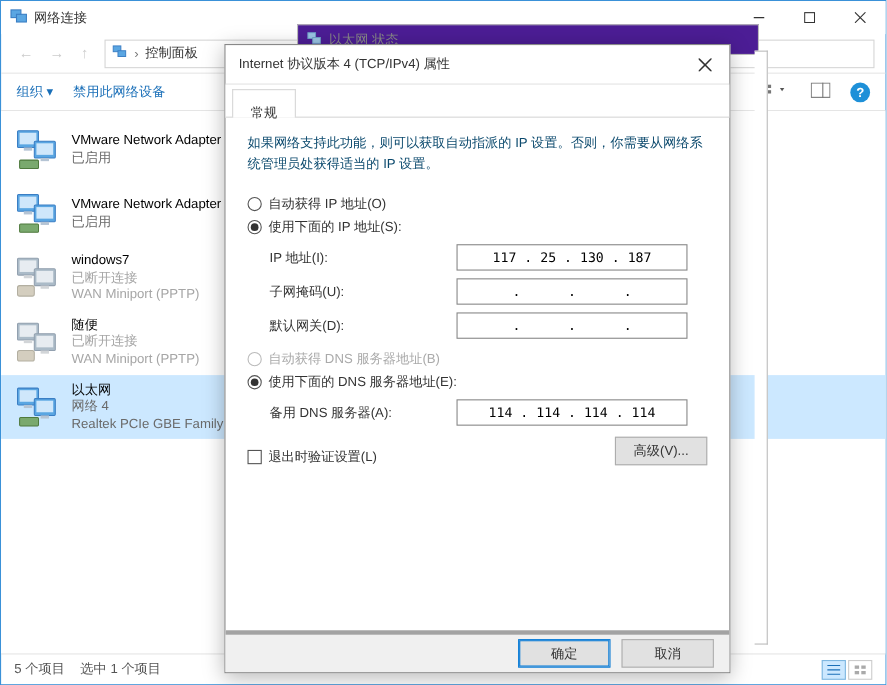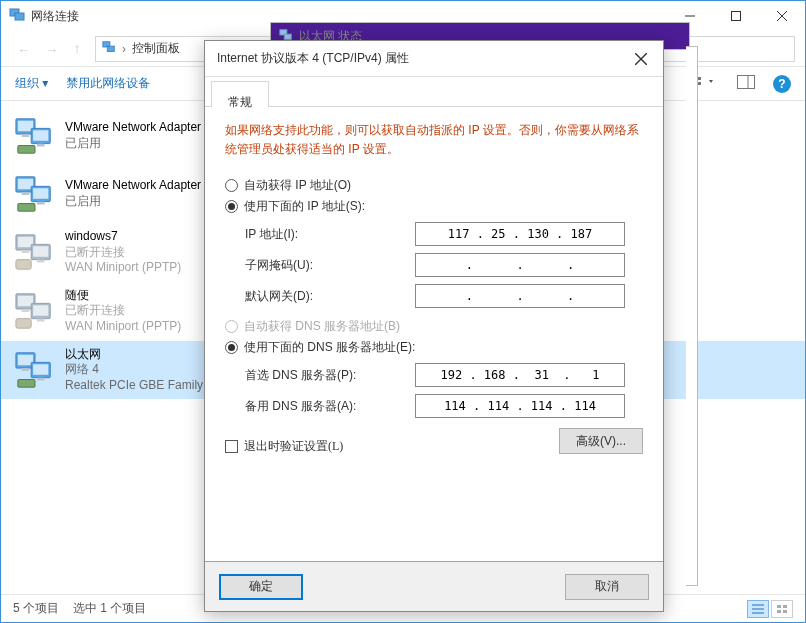--- a/index.html
+++ b/index.html
@@ -104,21 +104,21 @@
   .dlg-close svg { width:12px;height:12px; }
   .tabbar {
     height:30px; display:flex; align-items:flex-end; padding:0 6px; background:#fff;
     border-bottom:1px solid #d6d6d6;
   }
   .tab {
     height:26px; padding:12px 16px 0 16px; border:1px solid #d6d6d6; border-bottom:none;
     background:#fff; font-size:12px; color:#333; position:relative; top:1px;
   }
   .dlg-body { flex:1; padding:14px 20px 10px 20px; overflow:hidden; }
-  .dlg-desc { color:#c2410c; line-height:1.6; font-size:12px; margin-bottom:18px; }
+  .dlg-desc { color:#0c4a6e; line-height:1.6; font-size:12px; margin-bottom:18px; }
   .radio-row { display:flex; align-items:center; gap:6px; margin:4px 0; color:#333; }
   .radio-row.disabled { color:#aaa; }
   .radio-dot {
     width:13px; height:13px; border:1px solid #555; border-radius:50%;
     display:flex; align-items:center; justify-content:center; flex-shrink:0; background:#fff;
   }
   .radio-row.disabled .radio-dot { border-color:#bbb; }
   .radio-dot .inner { width:7px;height:7px;border-radius:50%;background:#333; display:none;}
   .radio-row.selected .radio-dot .inner { display:block; }
 
@@ -129,33 +129,33 @@
     width:210px; height:24px; border:1px solid #888; background:#fff;
     display:flex; align-items:center; justify-content:center;
     font-family: "Segoe UI", monospace; font-size:12px; letter-spacing:0;
     white-space: pre;
   }
 
   .check-row { display:flex; align-items:center; gap:6px; margin-top:10px; }
   .checkbox {
     width:13px;height:13px;border:1px solid #555;background:#fff;flex-shrink:0;
   }
-  .check-row label { color:#333;font-family:Liberation Serif, serif; }
+  .check-row label { color:#333; }
 
   .adv-btn-row { display:flex; justify-content:flex-end; margin-top:8px; }
   .adv-btn-row .check-area { flex:1; }
   .win-btn {
     height:26px; min-width:84px; padding:0 14px; background:#e1e1e1;
     border:1px solid #adadad; color:#333; font-size:12px;
   }
   .win-btn.default { border-color:#0078d7; box-shadow: inset 0 0 0 1px #0078d7; }
 
   .dlg-footer {
-    height:50px; background:#f0f0f0; border-top:1px solid #a3a3a3;
-    display:flex; align-items:center; justify-content:space-between; gap:10px; padding:0 14px;
+    height:38px; background:#f0f0f0; border-top:4px solid #a3a3a3;
+    display:flex; align-items:center; justify-content:flex-end; gap:10px; padding:0 14px;
   }
 
   .net-svg .mon { fill:#5aa6e2; stroke:#3a7ec4; stroke-width:1; }
   .net-svg .screen { fill:#cfe7fb; }
   .net-svg .base { fill:#b5c4d4; }
   .net-svg .nic  { fill:#7aa96e; stroke:#4f7a3e; }
   .net-svg .phone { fill:#d4b870; stroke:#a18d49; }
 </style>
 </head>
 <body>
@@ -404,24 +404,20 @@
       <span>自动获得 DNS 服务器地址(B)</span>
     </div>
     <div class="radio-row selected">
       <span class="radio-dot">
           <span class="inner"></span>
         </span>
       <span>使用下面的 DNS 服务器地址(E):</span>
     </div>
     <div class="field-rows">
       <div class="field-row">
-        <span class="field-label">首选 DNS 服务器(P):</span>
-        <div class="ip-input">192 . 168 .  31  .   1</div>
-      </div>
-      <div class="field-row">
         <span class="field-label">备用 DNS 服务器(A):</span>
         <div class="ip-input">114 . 114 . 114 . 114</div>
       </div>
     </div>
 
     <div class="adv-btn-row">
       <div class="check-area">
         <div class="check-row">
           <span class="checkbox"></span>
           <label>退出时验证设置(L)</label>

